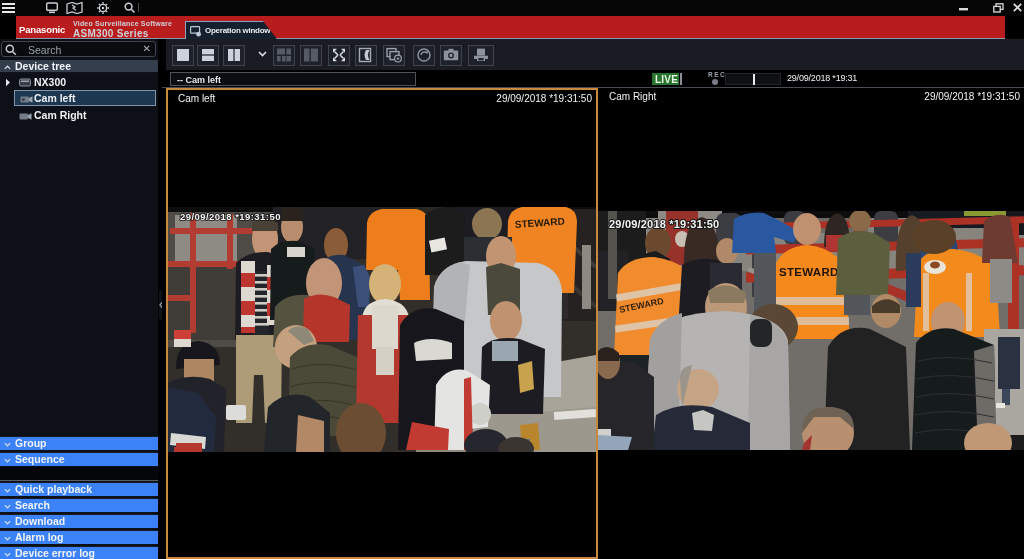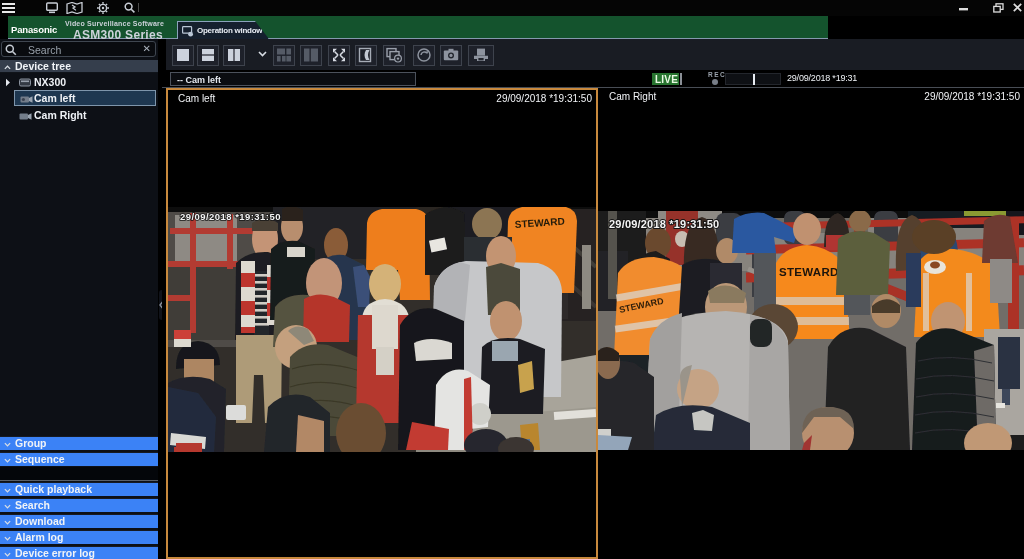--- a/index.html
+++ b/index.html
@@ -4,24 +4,24 @@
 <style>
 * { margin:0; padding:0; box-sizing:border-box; }
 html,body { width:1024px; height:559px; background:#000; overflow:hidden;
   font-family:"Liberation Sans", sans-serif; }
 .abs { position:absolute; }
 #stage { position:relative; width:1024px; height:559px; background:#000; }
 
 #titlebar { left:0; top:0; width:1024px; height:16px; background:#050505; }
 .tico { position:absolute; top:2px; }
 
-#logorow { left:8px; top:16px; width:820px; height:23px; background:#14532d; border-bottom:1px solid #8598ae; }
+#logorow { left:16px; top:16px; width:989px; height:23px; background:#b91c1c; border-bottom:1px solid #8598ae; }
 #pana { left:3px; top:8px; color:#fff; font-weight:bold; font-size:9.5px; letter-spacing:-0.15px; }
 #vss { left:57px; top:3.5px; color:#cdd2da; font-weight:bold; font-size:7px; letter-spacing:0.2px; }
-#asm { left:57px; top:12px; color:#cdd2da; font-weight:bold; font-size:12px; letter-spacing:0.3px;margin-left:8px; }
+#asm { left:57px; top:12px; color:#cdd2da; font-weight:bold; font-size:10px; letter-spacing:0.3px; }
 #tab { left:169px; top:5px; width:92px; height:18px; background:#15202e;
   border:1px solid #8ba3bc; border-bottom:none;
   clip-path: polygon(0 0, 78px 0, 92px 100%, 0 100%); text-align: right; }
 #tab .txt { position:absolute; left:19px; top:3.5px; color:#e8edf4; font-weight:bold; font-size:8px; letter-spacing:-0.25px; }
 
 #sidebar { left:0; top:39px; width:158px; height:520px; background:#0d1016; }
 #searchbox { left:1px; top:2px; width:155px; height:16px; background:#090b0f;
   border:1px solid #3f4650; border-radius:3px; }
 #searchbox .ph { position:absolute; left:26px; top:2px; font-size:10.5px; color:#98a0aa; }
 #searchbox .x { position:absolute; right:4px; top:1px; font-size:10px; color:#aab2bc; }

